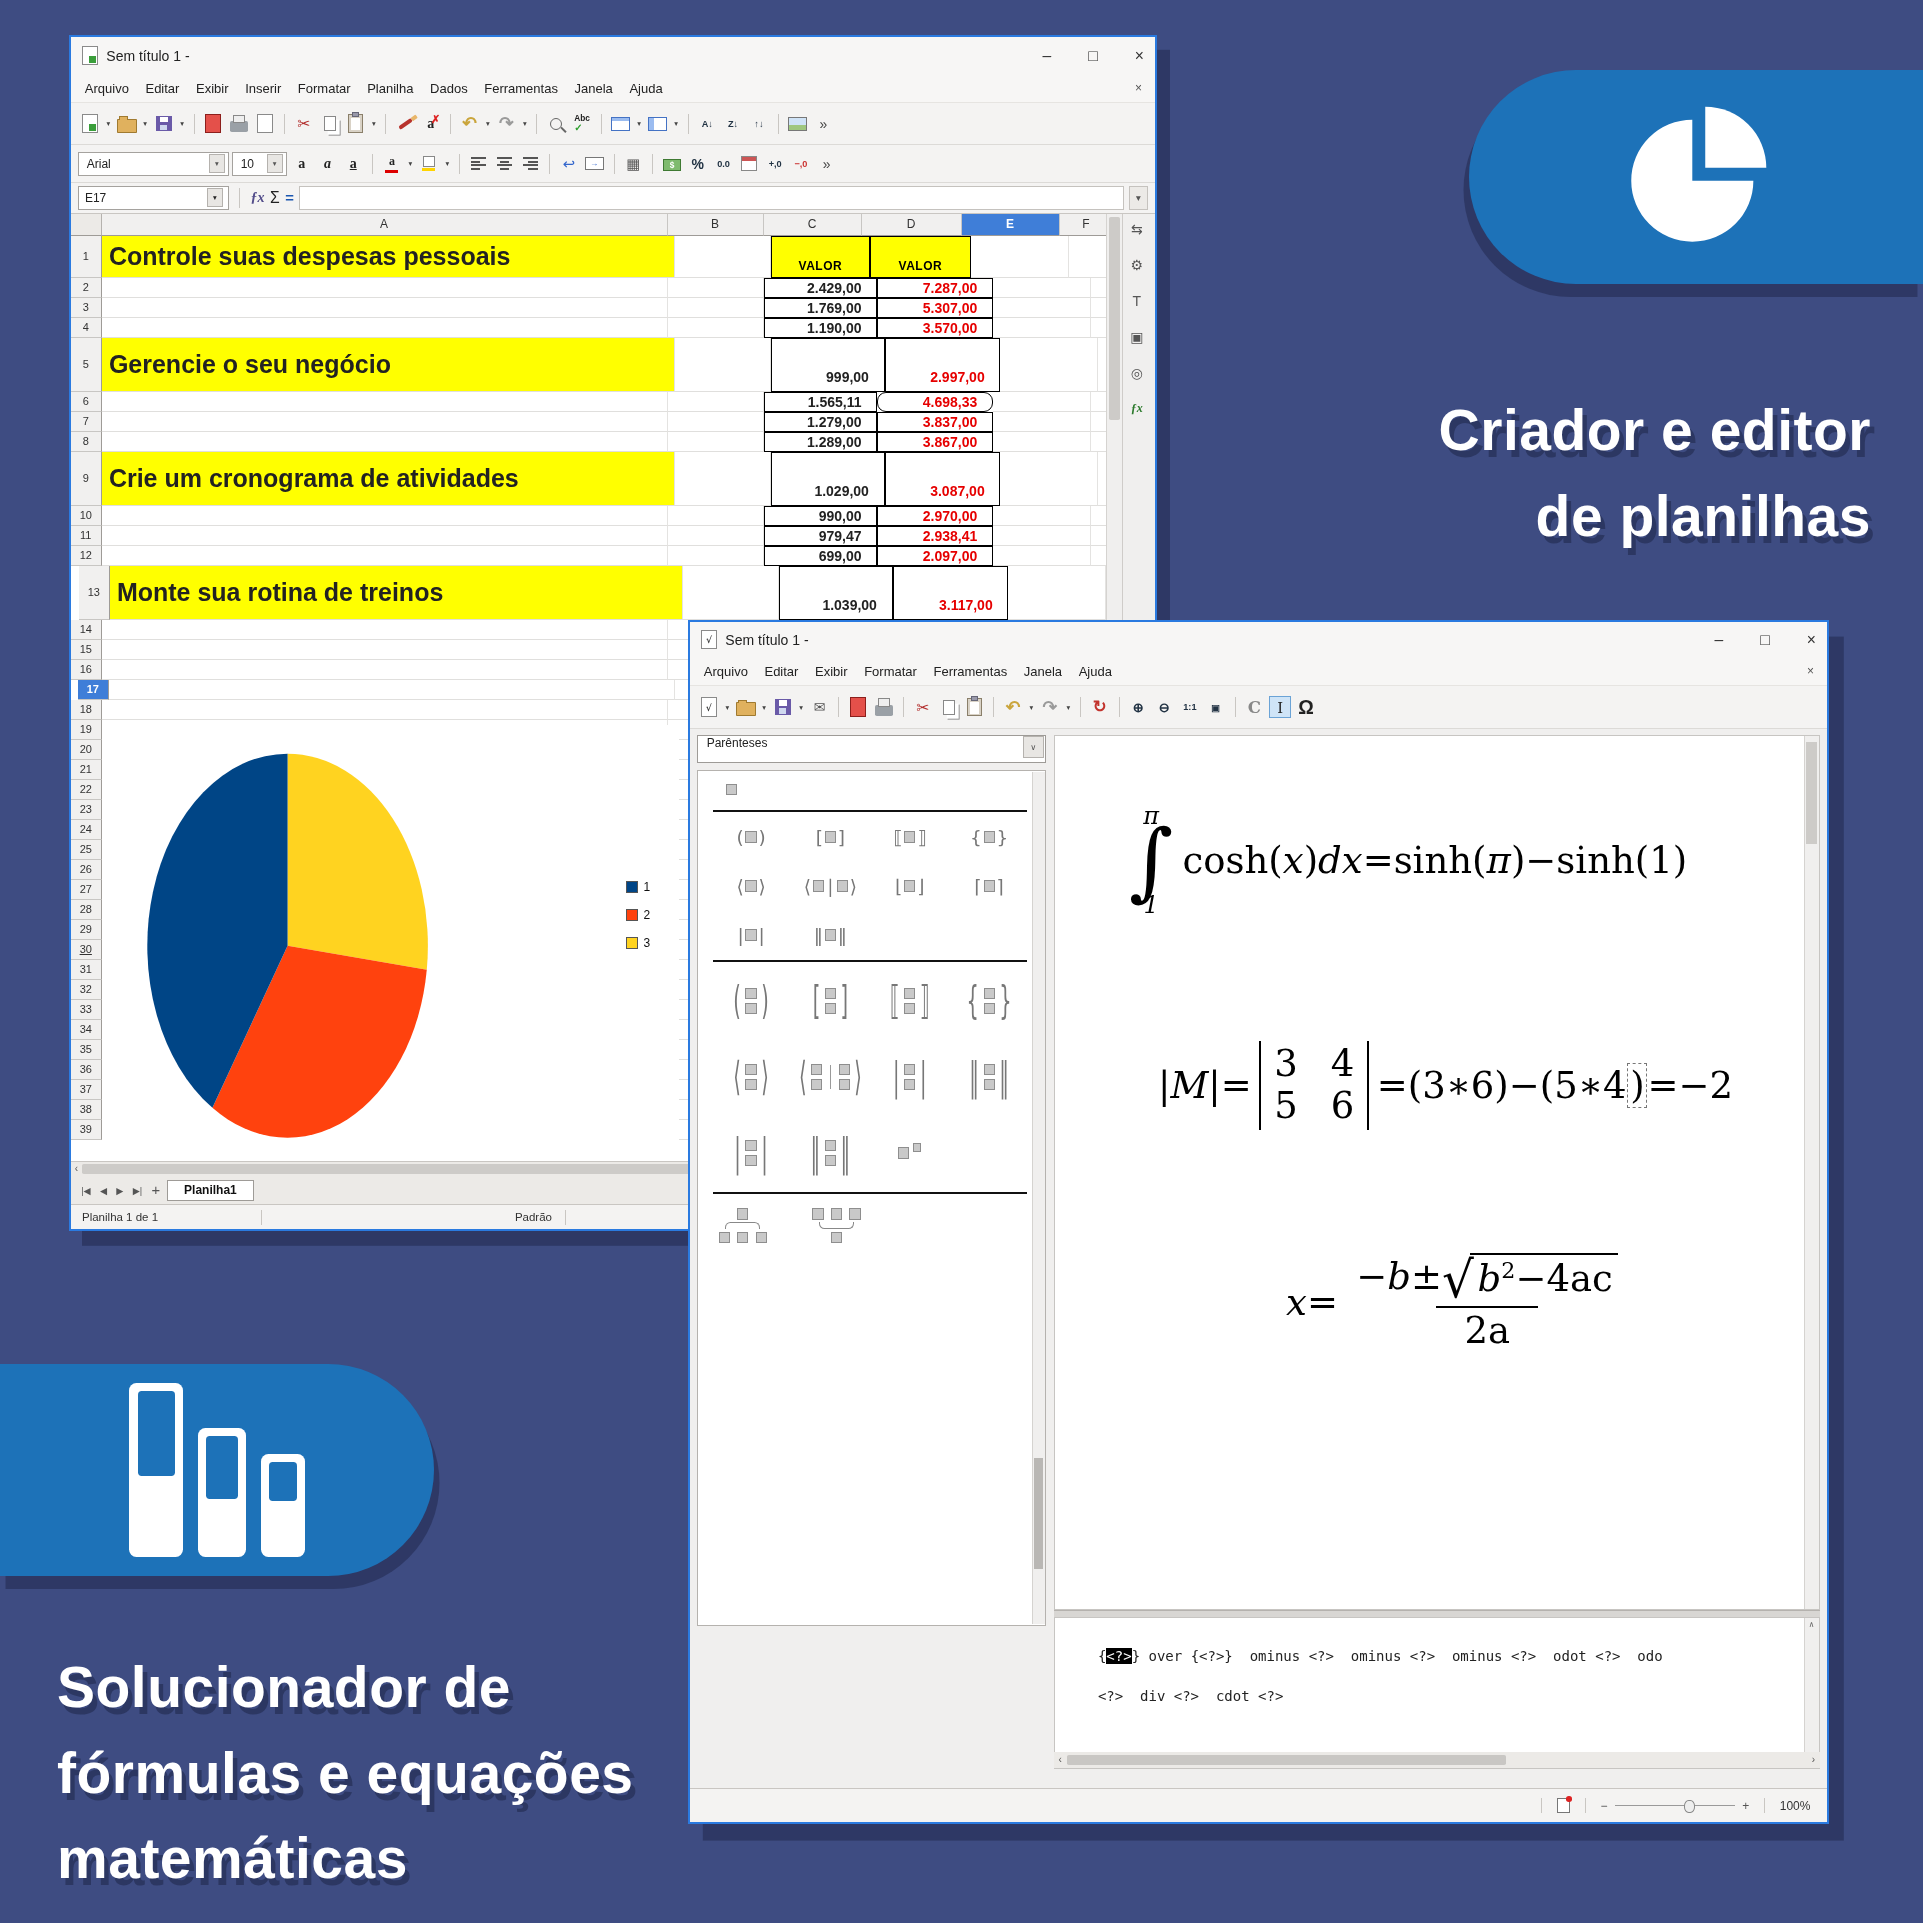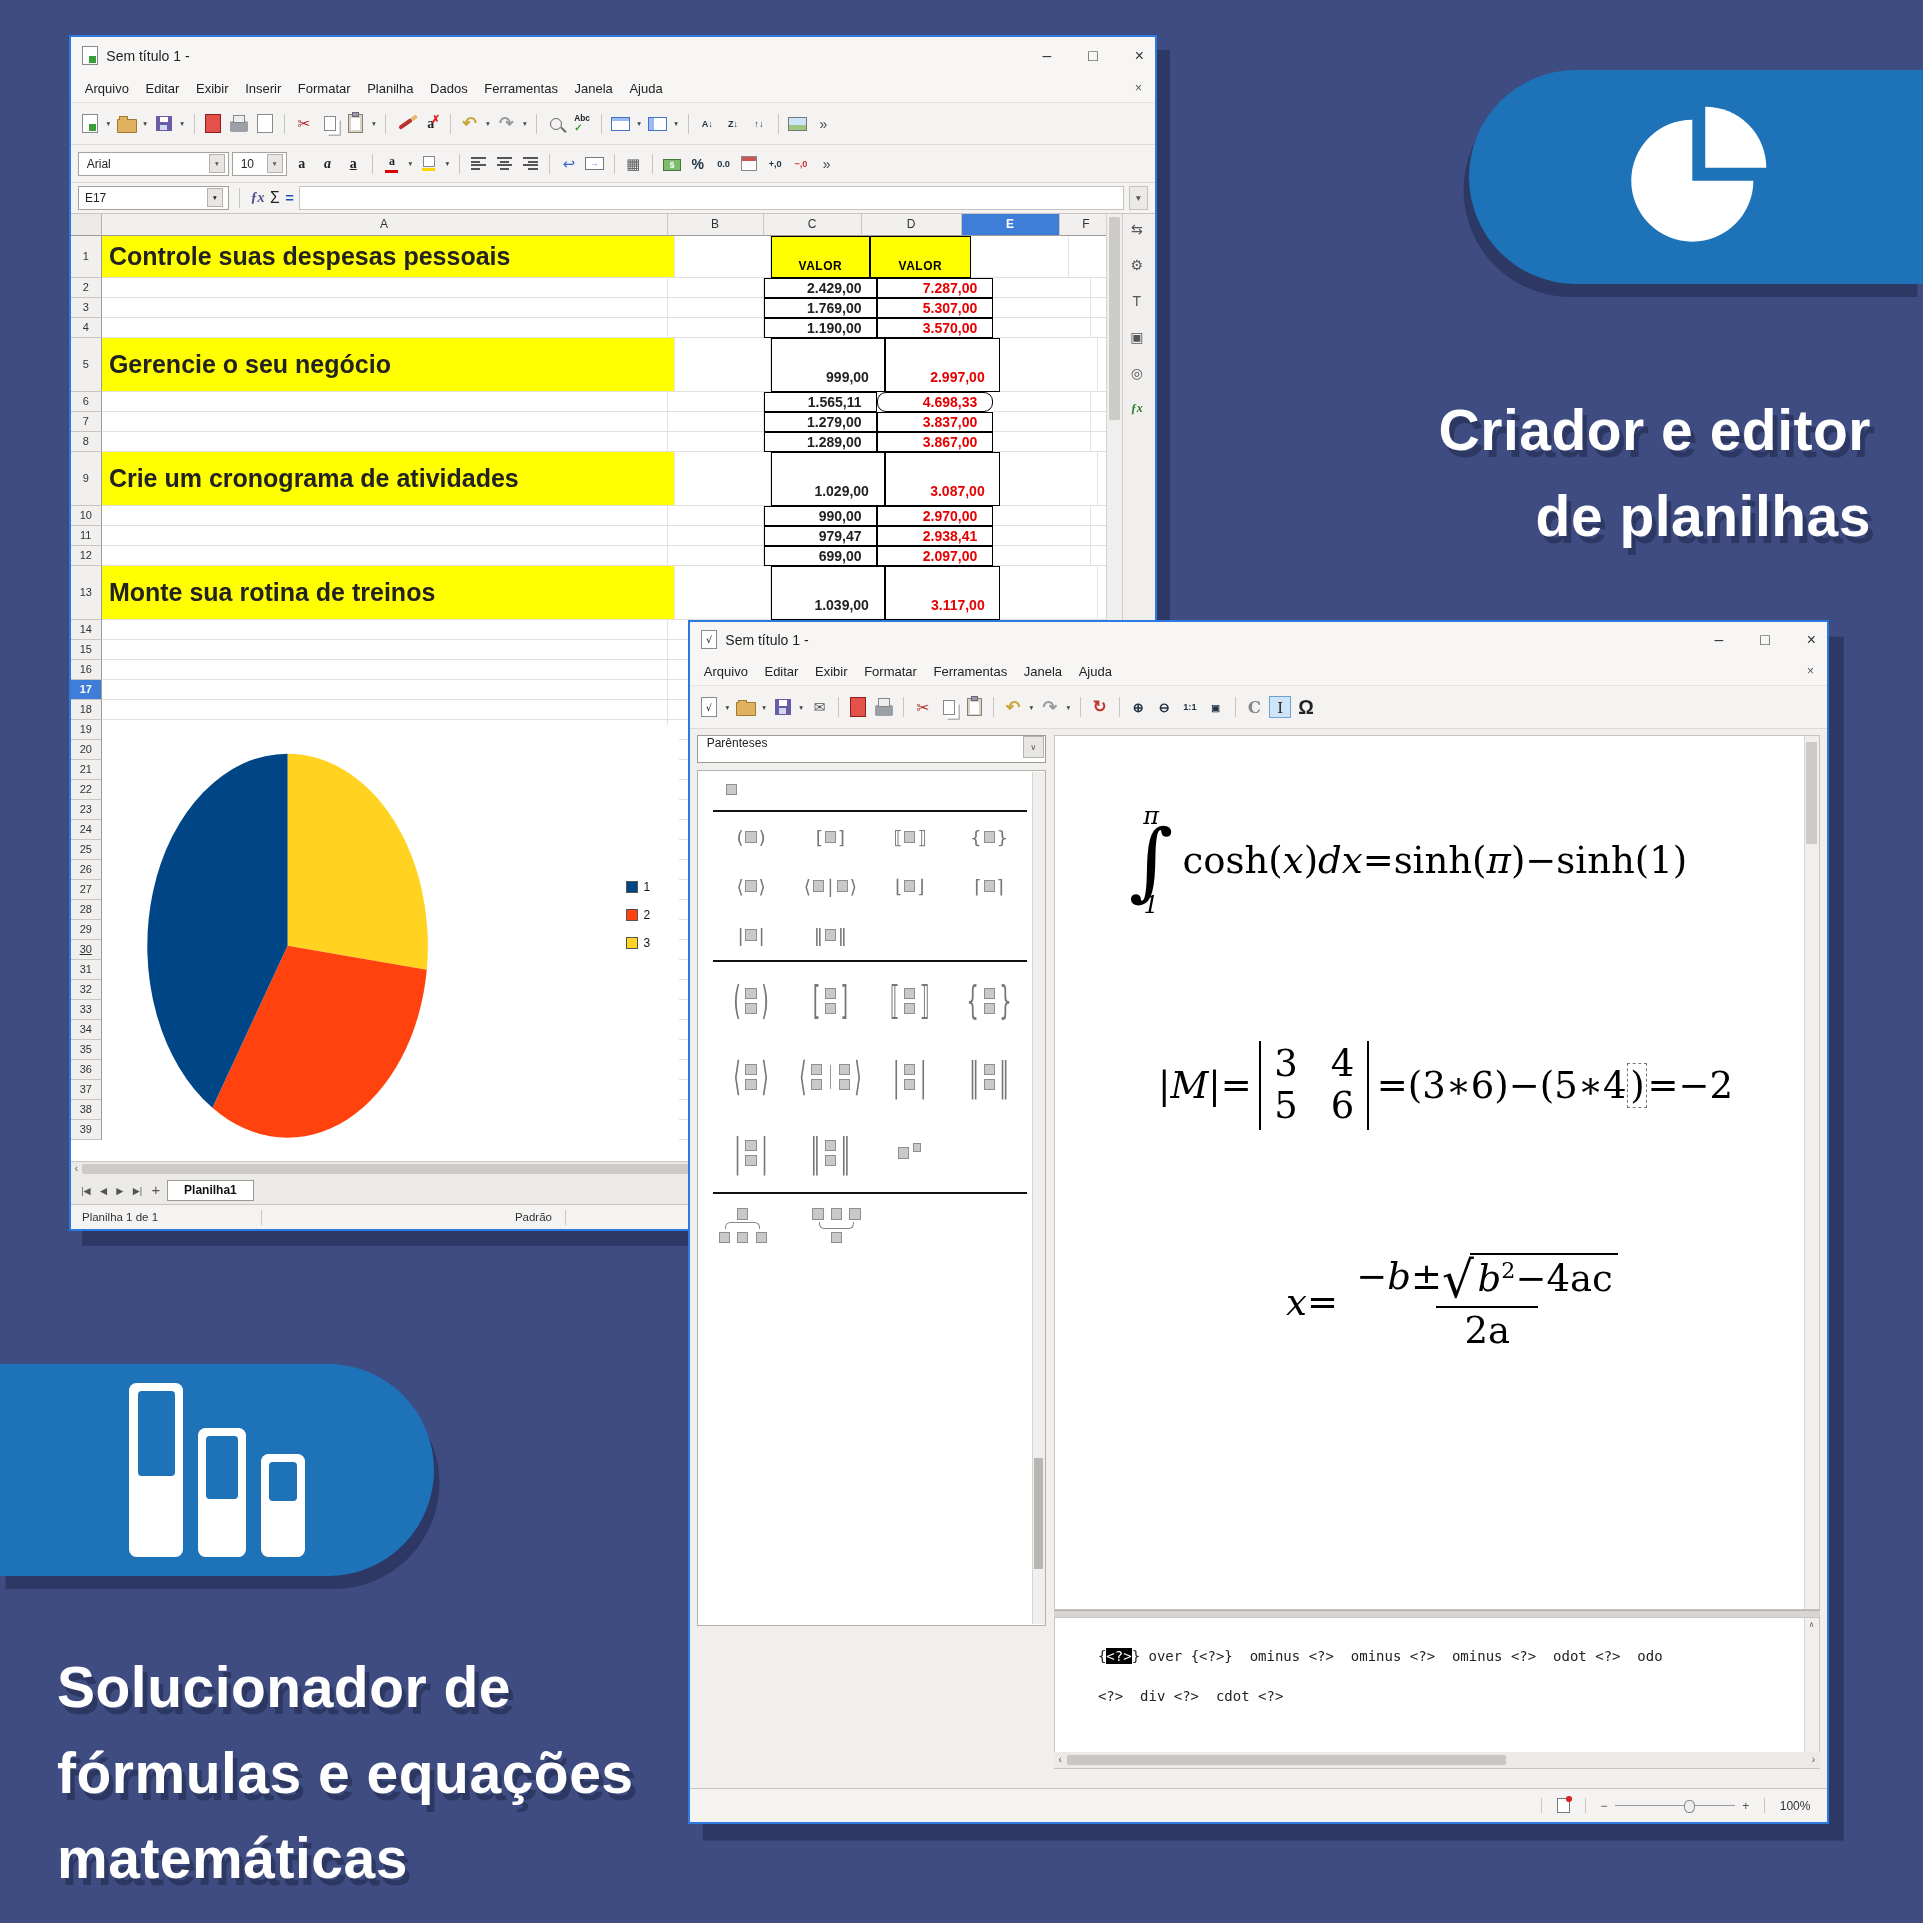--- a/index.html
+++ b/index.html
@@ -501,21 +501,21 @@
           <div class="grow" style="height: 20px;">
             <div class="grh" style="width: 29.5px;">12</div>
             <div class="gc" style="width: 565px;"></div>
             <div class="gc" style="width: 95px;"></div>
             <div class="gc val boxed" style="width: 97px;">699,00</div>
             <div class="gc val boxed red" style="width: 99px;">2.097,00</div>
             <div class="gc" style="width: 97px;"></div>
             <div class="gc" style="width: 53px;"></div>
           </div>
           <div class="grow" style="height: 54px;">
-            <div class="grh" style="width: 29.5px;">13</div>
+            <div class="grh" style="width: 29.5px; margin-left: 8px;">13</div>
             <div class="gc yellow" style="width: 565px;">Monte sua rotina de treinos</div>
             <div class="gc" style="width: 95px;"></div>
             <div class="gc val boxed tallv" style="width: 97px;">1.039,00</div>
             <div class="gc val boxed red tallv" style="width: 99px;">3.117,00</div>
             <div class="gc" style="width: 97px;"></div>
             <div class="gc" style="width: 53px;"></div>
           </div>
           <div class="grow" style="height: 20px;">
             <div class="grh" style="width: 29.5px;">14</div>
             <div class="gc" style="width: 565px;"></div>
@@ -537,21 +537,21 @@
           <div class="grow" style="height: 20px;">
             <div class="grh" style="width: 29.5px;">16</div>
             <div class="gc" style="width: 565px;"></div>
             <div class="gc" style="width: 95px;"></div>
             <div class="gc" style="width: 97px;"></div>
             <div class="gc" style="width: 99px;"></div>
             <div class="gc" style="width: 97px;"></div>
             <div class="gc" style="width: 53px;"></div>
           </div>
           <div class="grow" style="height: 20px;">
-            <div class="grh sel" style="width: 29.5px;">17</div>
+            <div class="grh sel" style="width: 29.5px; margin-left: 7px;">17</div>
             <div class="gc" style="width: 565px;"></div>
             <div class="gc" style="width: 95px;"></div>
             <div class="gc" style="width: 97px;"></div>
             <div class="gc" style="width: 99px;"></div>
             <div class="gc selcell" style="width: 97px;"></div>
             <div class="gc" style="width: 53px;"></div>
           </div>
           <div class="grow" style="height: 20px;">
             <div class="grh" style="width: 29.5px;">18</div>
             <div class="gc" style="width: 565px;"></div>

